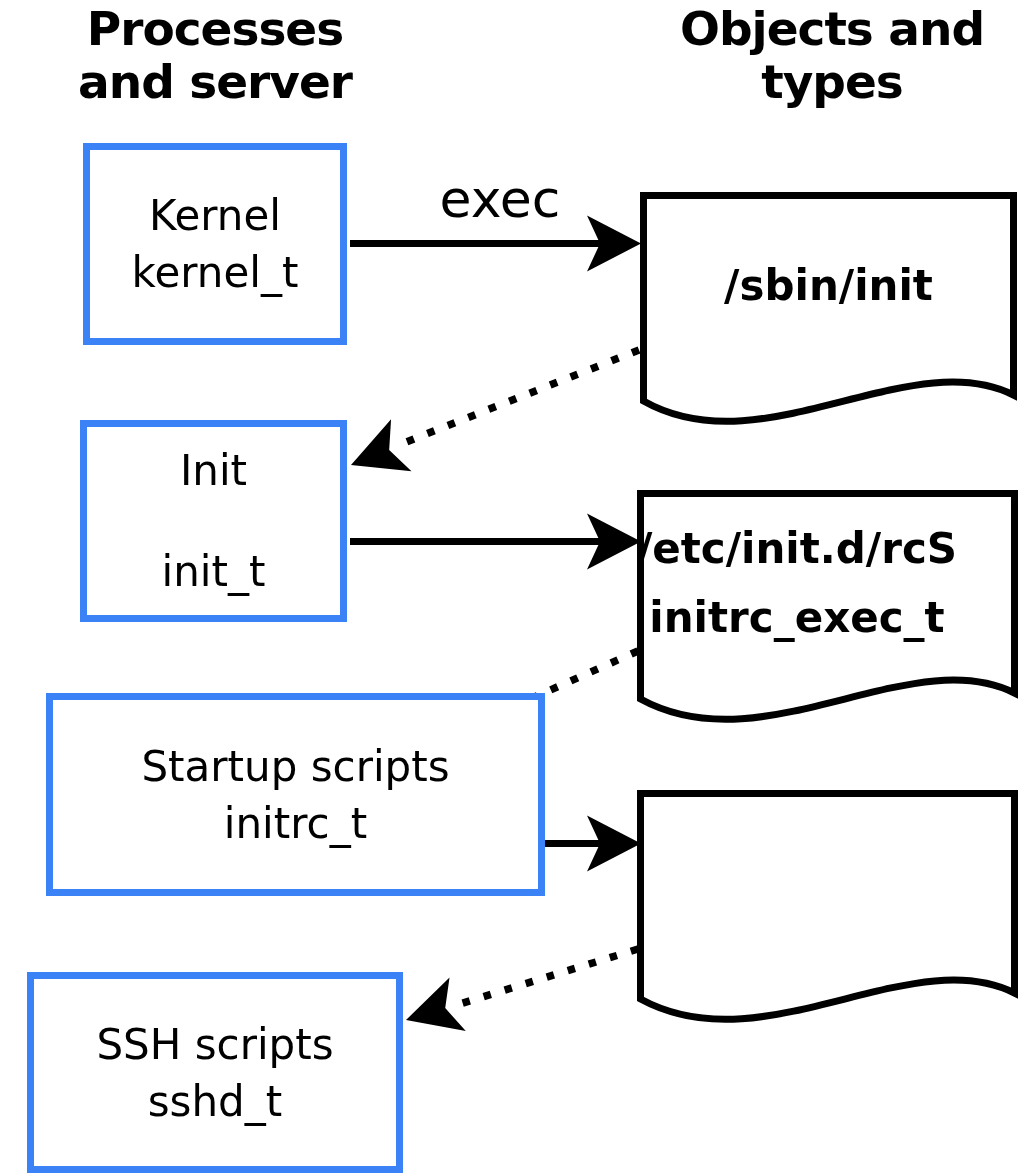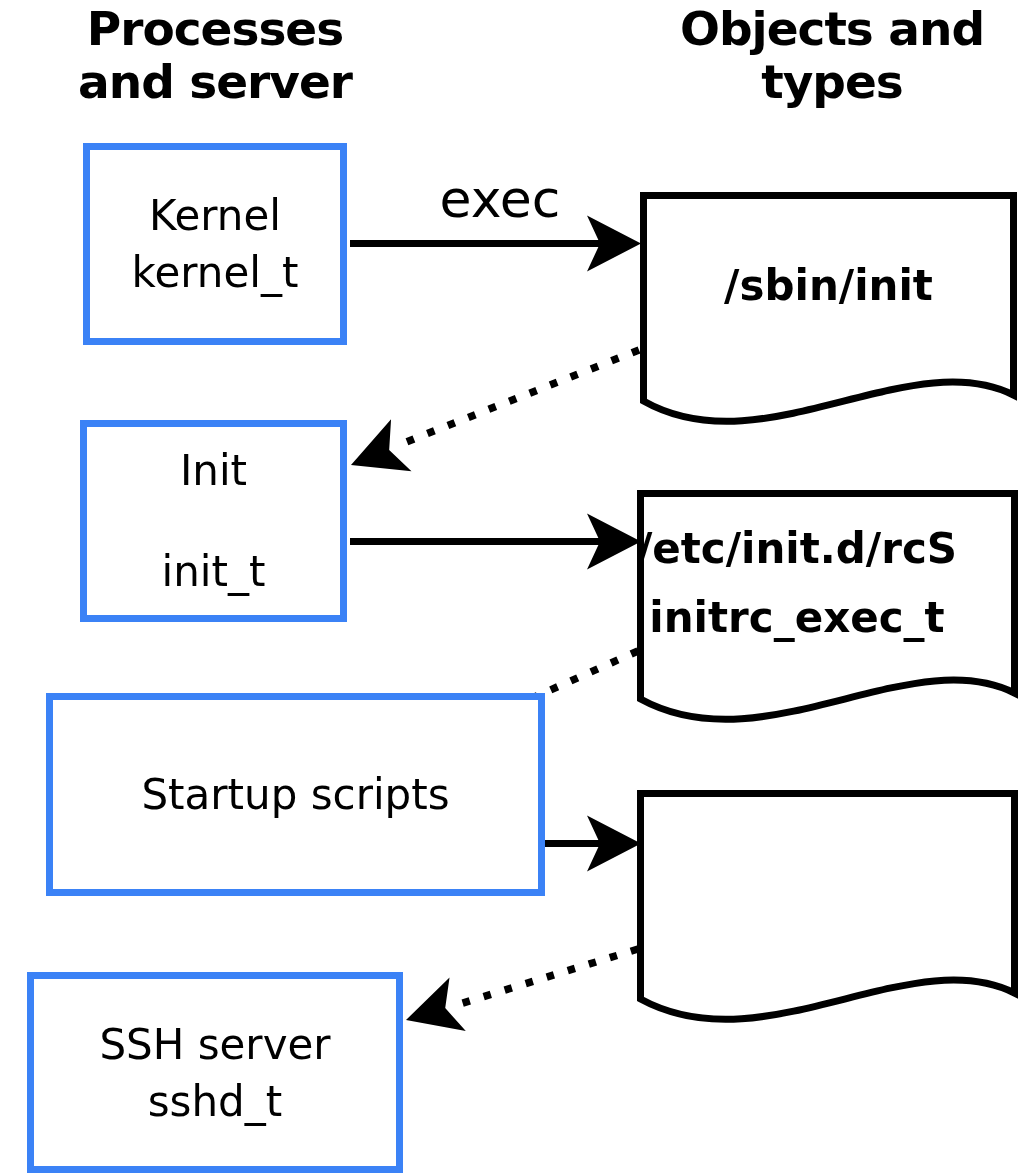--- a/index.html
+++ b/index.html
@@ -129,23 +129,24 @@
   <div class="pbox b1">
     <div>Kernel</div>
     <div>kernel_t</div>
   </div>
   <div class="pbox b2">
     <div>Init</div>
     <div>init_t</div>
   </div>
   <div class="pbox b3">
     <div>Startup scripts</div>
+    <div>initrc_t</div>
   </div>
   <div class="pbox b4">
-    <div>SSH server</div>
+    <div>SSH scripts</div>
     <div>sshd_t</div>
   </div>
 
   <div class="doc-label d1">
     <div>/sbin/init</div>
   </div>
   <div class="doc-label d2">
     <div>/etc/init.d/rcS</div>
     <div>initrc_exec_t</div>
   </div>

